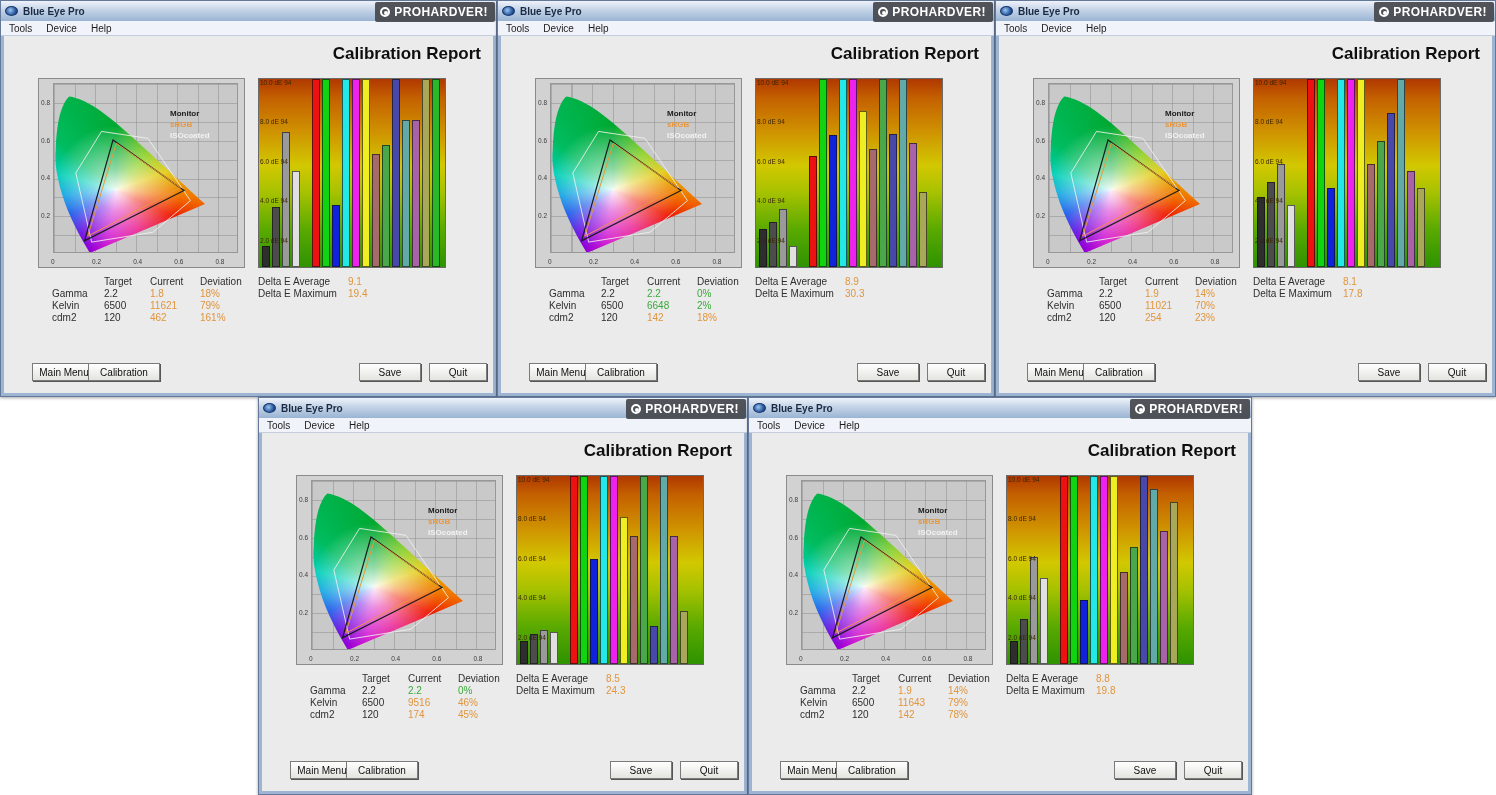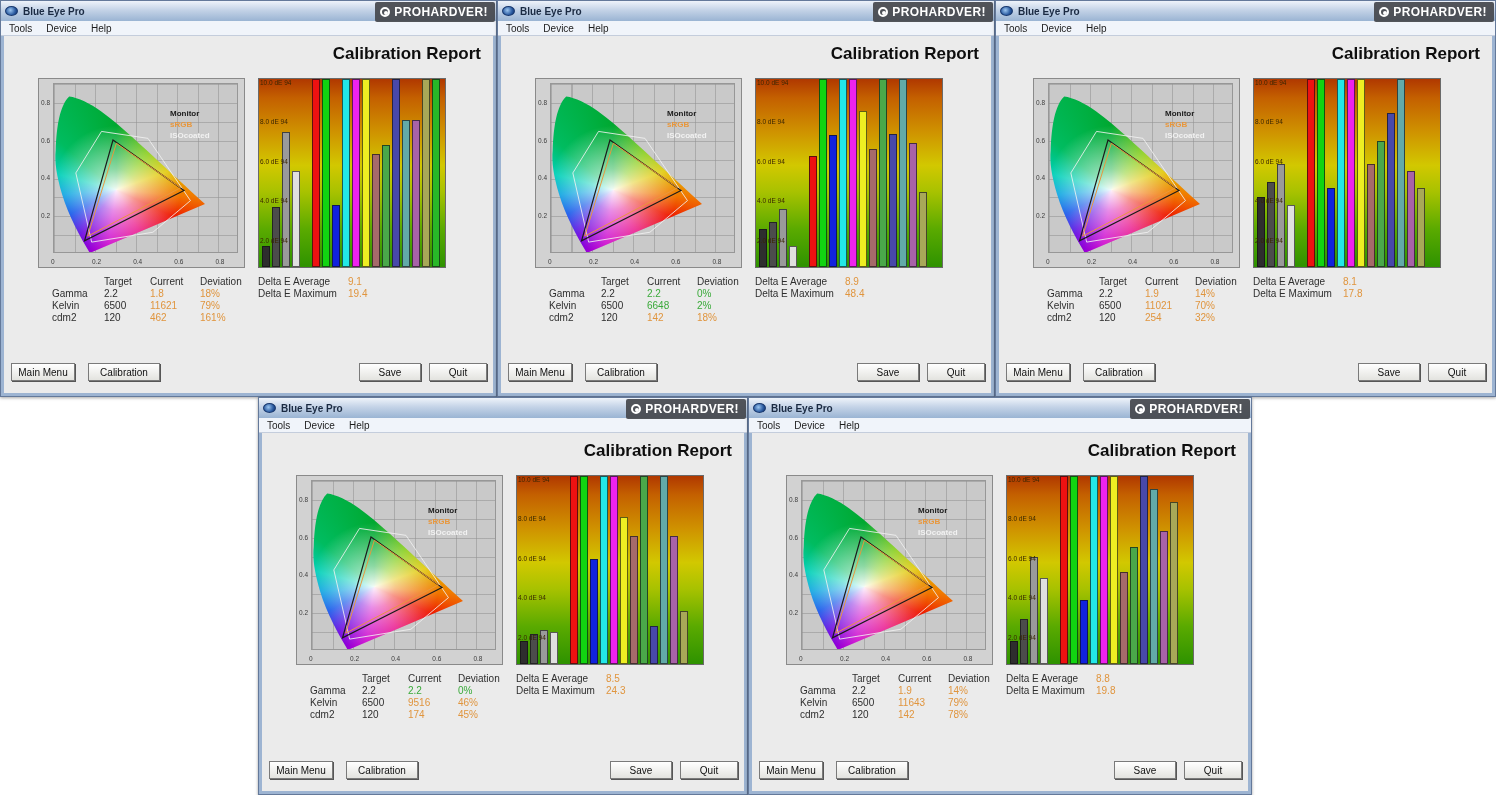--- a/index.html
+++ b/index.html
@@ -102,21 +102,21 @@
   .val-good { color:#3aaa3a; }
 
   
   .btn {
     position:absolute; height:18px; font-size:10px; color:#101010;
     background:linear-gradient(180deg,#ffffff,#e3e3df);
     border:1px solid #7a7a7a; box-shadow:1px 1px 0 #565656;
     display:flex; align-items:center; justify-content:center; padding:0 6px;
     font-family:"Liberation Sans", sans-serif; cursor:default;
   }
-  .btn-main-menu   { left:7px;  bottom:12px; width:64px; }
+  .btn-main-menu   { left:28px;  bottom:12px; width:64px; }
   .btn-calibration { left:84px;  bottom:12px; width:72px; }
   .btn-save        { right:72px; bottom:12px; width:62px; }
   .btn-quit        { right:6px;  bottom:12px; width:58px; }
 </style>
 </head>
 <body>
 
   <div class="win win-1">
     <div class="titlebar">
       <span class="win-icon"></span>
@@ -303,21 +303,21 @@
         <span>cdm2</span>
         <span>120</span>
         <span class="val-bad">142</span>
         <span class="val-bad">18%</span>
       </div>
 
       <div class="delta-block">
         <span>Delta E Average</span>
         <span class="val-bad">8.9</span>
         <span>Delta E Maximum</span>
-        <span class="val-bad">48.4</span>
+        <span class="val-bad">30.3</span>
       </div>
 
       <button class="btn btn-main-menu">Main Menu</button>
       <button class="btn btn-calibration">Calibration</button>
       <button class="btn btn-save">Save</button>
       <button class="btn btn-quit">Quit</button>
     </div>
   </div>
 
   <div class="win win-3">
@@ -397,21 +397,21 @@
         <span>2.2</span>
         <span class="val-bad">1.9</span>
         <span class="val-bad">14%</span>
         <span>Kelvin</span>
         <span>6500</span>
         <span class="val-bad">11021</span>
         <span class="val-bad">70%</span>
         <span>cdm2</span>
         <span>120</span>
         <span class="val-bad">254</span>
-        <span class="val-bad">32%</span>
+        <span class="val-bad">23%</span>
       </div>
 
       <div class="delta-block">
         <span>Delta E Average</span>
         <span class="val-bad">8.1</span>
         <span>Delta E Maximum</span>
         <span class="val-bad">17.8</span>
       </div>
 
       <button class="btn btn-main-menu">Main Menu</button>

